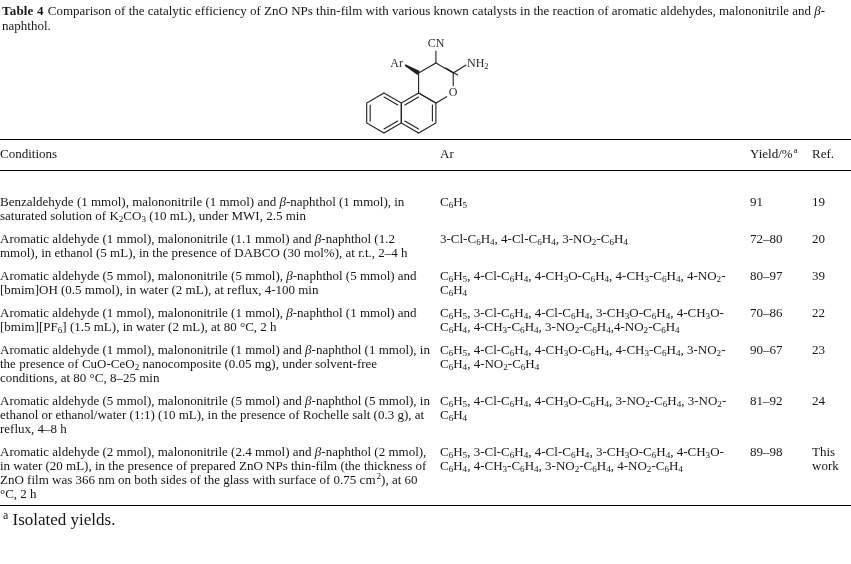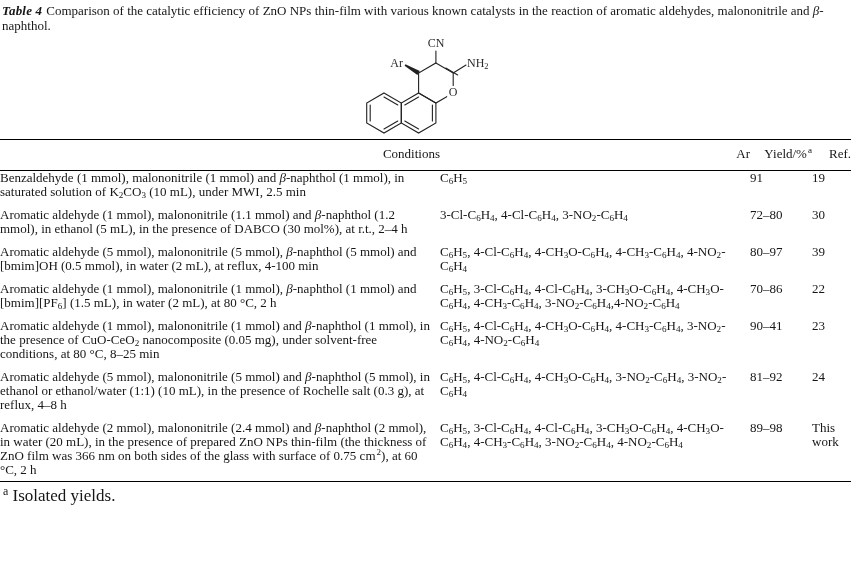--- a/index.html
+++ b/index.html
@@ -12,21 +12,21 @@
   sub, sup { font-size:0.7em; line-height:0; }
   sub { vertical-align:-0.22em; }
   sup { vertical-align:0.5em; margin-left:1px; }
   i { font-style:italic; }
 
   
   .caption {
     padding:3px 2px 0 2px;
     font-size:13px; line-height:15px;
   }
-  .cap-label { font-weight:bold; margin-right:4px; letter-spacing:0.2px;font-style:italic; }
+  .cap-label { font-weight:bold; margin-right:4px; letter-spacing:0.2px; }
 
   
   .structure-wrap {
     position:relative;
     width:170px; height:104px;
     margin:2px 0 0 356px;
     text-decoration:underline;
   }
   .structure-wrap svg { position:absolute; left:0; top:0; }
   .atom-label {
@@ -37,29 +37,29 @@
   .lbl-nh2 { left:111px; top:22px; }
   .lbl-ar  { left:14px; top:22px; width:33px; text-align:right; }
   .lbl-o   { left:97px; top:51px; transform:translateX(-50%); background:#ffffff; padding:0 1.5px; }
 
   
   table.cmp {
     width:851px; border-collapse:collapse; table-layout:fixed;
     font-size:13px; line-height:14px;
   }
   table.cmp thead th {
-    font-weight:normal; text-align:right; vertical-align:bottom;
+    font-weight:normal; text-align:left; vertical-align:bottom;
     border-top:1.5px solid #000; border-bottom:1.5px solid #000;
     padding:7px 0 9px 0;
   }
   table.cmp tbody td {
     vertical-align:top;
     padding:0 10px 9px 0;
   }
-  table.cmp tbody tr:first-child td { padding-top:0; }
+  table.cmp tbody tr:first-child td { padding-top:24px; }
   table.cmp tbody tr:last-child  td { padding-bottom:4px; border-bottom:1.5px solid #000; }
   .col-cond  { width:440px; }
   .col-ar    { width:310px; }
   .col-yield { width:62px; }
   .col-ref   { width:39px; }
   th.cond, td.cond { padding-left:2px; }
   th.ar,   td.ar   { padding-left:3px; }
   th.yield, td.yield { text-align:left; padding-right:0; }
   th.ref,  td.ref  { padding-left:4px; padding-right:0; }
 
@@ -123,38 +123,38 @@
     <tr>
       <td class="cond">Benzaldehyde (1 mmol), malononitrile (1 mmol) and <i>β</i>-naphthol (1 mmol), in saturated solution of K<sub>2</sub>CO<sub>3</sub> (10 mL), under MWI, 2.5 min</td>
       <td class="ar">C<sub>6</sub>H<sub>5</sub></td>
       <td class="yield">91</td>
       <td class="ref">19</td>
     </tr>
     <tr>
       <td class="cond">Aromatic aldehyde (1 mmol), malononitrile (1.1 mmol) and <i>β</i>-naphthol (1.2 mmol), in ethanol (5 mL), in the presence of DABCO (30 mol%), at r.t., 2–4 h</td>
       <td class="ar">3-Cl-C<sub>6</sub>H<sub>4</sub>, 4-Cl-C<sub>6</sub>H<sub>4</sub>, 3-NO<sub>2</sub>-C<sub>6</sub>H<sub>4</sub></td>
       <td class="yield">72–80</td>
-      <td class="ref">30</td>
+      <td class="ref">20</td>
     </tr>
     <tr>
       <td class="cond">Aromatic aldehyde (5 mmol), malononitrile (5 mmol), <i>β</i>-naphthol (5 mmol) and [bmim]OH (0.5 mmol), in water (2 mL), at reflux, 4-100 min</td>
       <td class="ar">C<sub>6</sub>H<sub>5</sub>, 4-Cl-C<sub>6</sub>H<sub>4</sub>, 4-CH<sub>3</sub>O-C<sub>6</sub>H<sub>4</sub>, 4-CH<sub>3</sub>-C<sub>6</sub>H<sub>4</sub>, 4-NO<sub>2</sub>-C<sub>6</sub>H<sub>4</sub></td>
       <td class="yield">80–97</td>
       <td class="ref">39</td>
     </tr>
     <tr>
       <td class="cond">Aromatic aldehyde (1 mmol), malononitrile (1 mmol), <i>β</i>-naphthol (1 mmol) and [bmim][PF<sub>6</sub>] (1.5 mL), in water (2 mL), at 80 °C, 2 h</td>
       <td class="ar">C<sub>6</sub>H<sub>5</sub>, 3-Cl-C<sub>6</sub>H<sub>4</sub>, 4-Cl-C<sub>6</sub>H<sub>4</sub>, 3-CH<sub>3</sub>O-C<sub>6</sub>H<sub>4</sub>, 4-CH<sub>3</sub>O-C<sub>6</sub>H<sub>4</sub>, 4-CH<sub>3</sub>-C<sub>6</sub>H<sub>4</sub>, 3-NO<sub>2</sub>-C<sub>6</sub>H<sub>4</sub>,4-NO<sub>2</sub>-C<sub>6</sub>H<sub>4</sub></td>
       <td class="yield">70–86</td>
       <td class="ref">22</td>
     </tr>
     <tr>
       <td class="cond">Aromatic aldehyde (1 mmol), malononitrile (1 mmol) and <i>β</i>-naphthol (1 mmol), in the presence of CuO-CeO<sub>2</sub> nanocomposite (0.05 mg), under solvent-free conditions, at 80 °C, 8–25 min</td>
       <td class="ar">C<sub>6</sub>H<sub>5</sub>, 4-Cl-C<sub>6</sub>H<sub>4</sub>, 4-CH<sub>3</sub>O-C<sub>6</sub>H<sub>4</sub>, 4-CH<sub>3</sub>-C<sub>6</sub>H<sub>4</sub>, 3-NO<sub>2</sub>-C<sub>6</sub>H<sub>4</sub>, 4-NO<sub>2</sub>-C<sub>6</sub>H<sub>4</sub></td>
-      <td class="yield">90–41</td>
+      <td class="yield">90–67</td>
       <td class="ref">23</td>
     </tr>
     <tr>
       <td class="cond">Aromatic aldehyde (5 mmol), malononitrile (5 mmol) and <i>β</i>-naphthol (5 mmol), in ethanol or ethanol/water (1:1) (10 mL), in the presence of Rochelle salt (0.3 g), at reflux, 4–8 h</td>
       <td class="ar">C<sub>6</sub>H<sub>5</sub>, 4-Cl-C<sub>6</sub>H<sub>4</sub>, 4-CH<sub>3</sub>O-C<sub>6</sub>H<sub>4</sub>, 3-NO<sub>2</sub>-C<sub>6</sub>H<sub>4</sub>, 3-NO<sub>2</sub>-C<sub>6</sub>H<sub>4</sub></td>
       <td class="yield">81–92</td>
       <td class="ref">24</td>
     </tr>
     <tr>
       <td class="cond">Aromatic aldehyde (2 mmol), malononitrile (2.4 mmol) and <i>β</i>-naphthol (2 mmol), in water (20 mL), in the presence of prepared ZnO NPs thin-film (the thickness of ZnO film was 366 nm on both sides of the glass with surface of 0.75 cm<sup>2</sup>), at 60 °C, 2 h</td>

